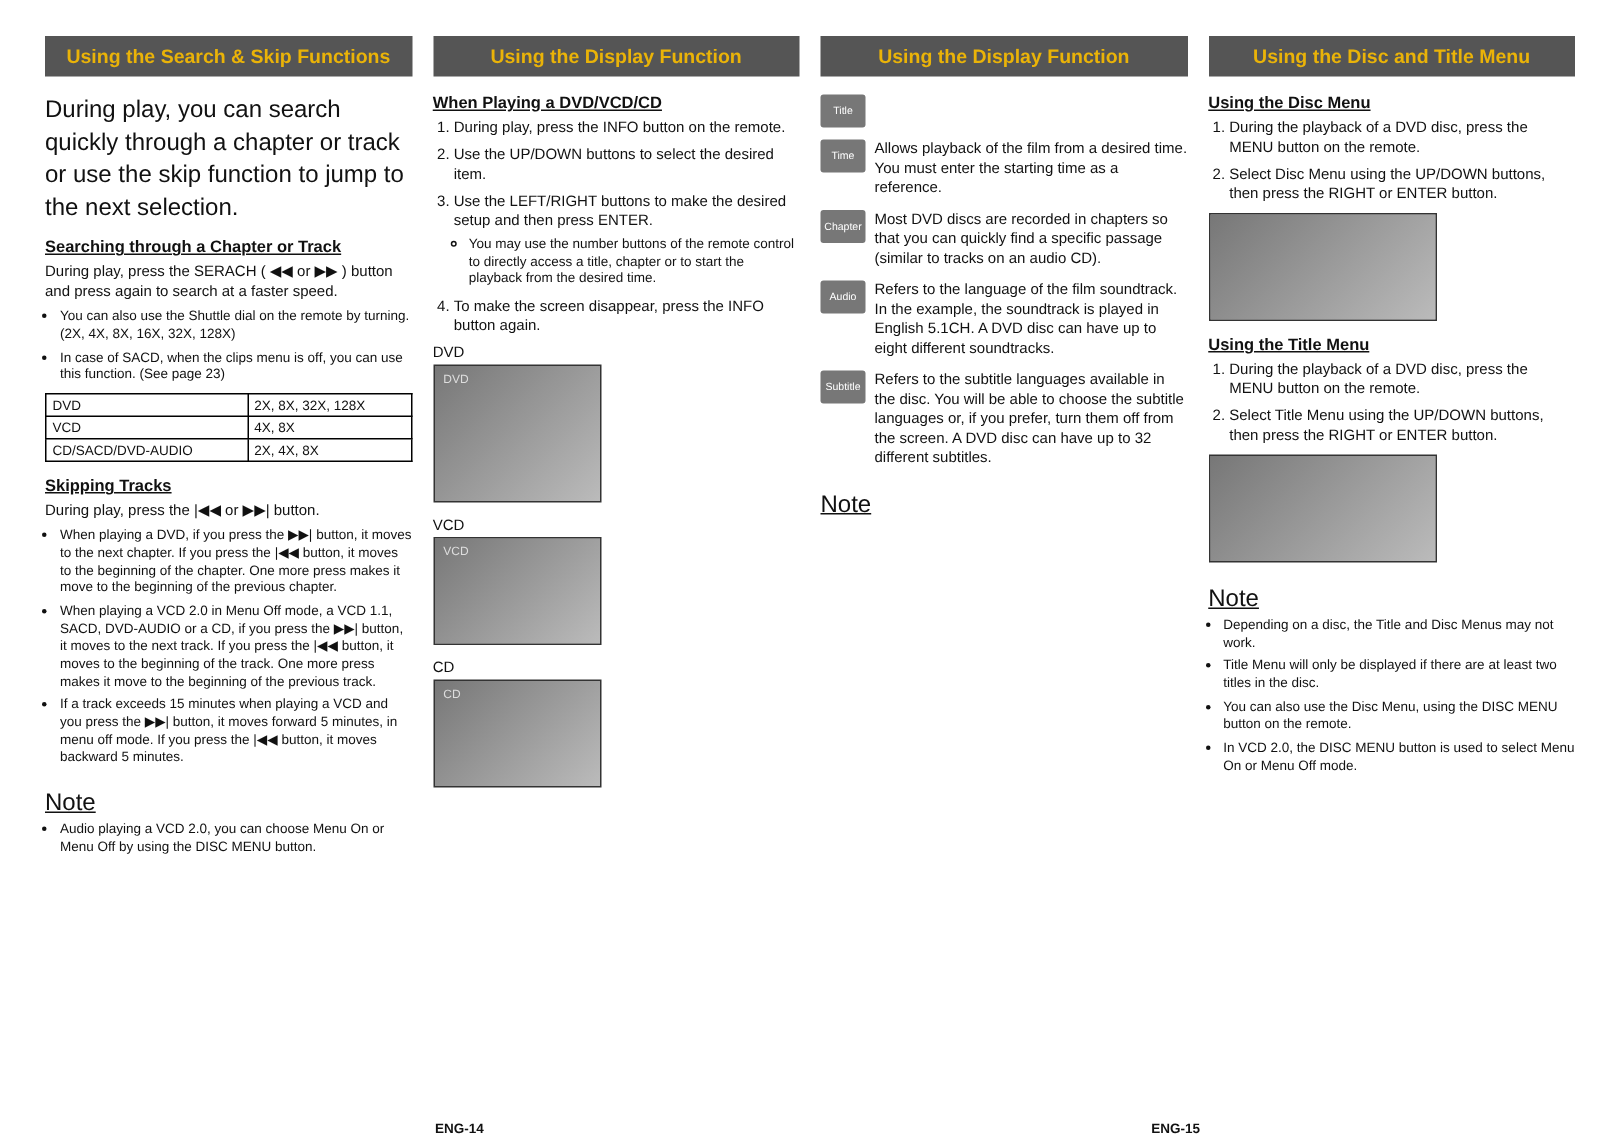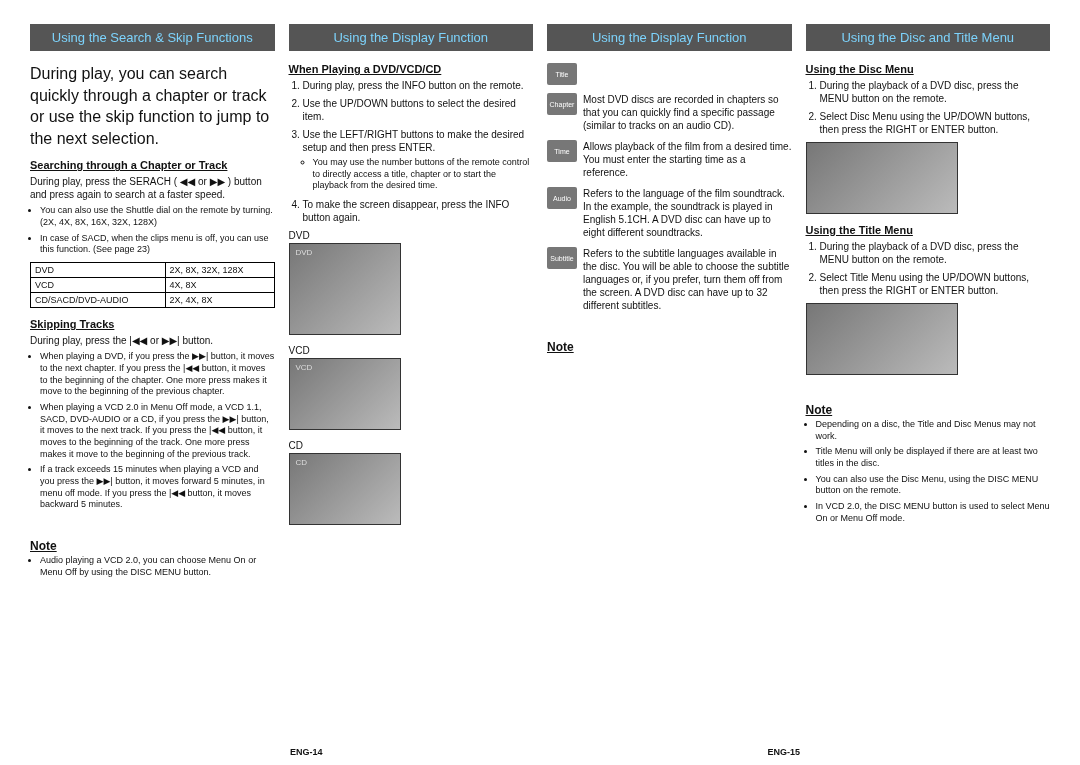--- a/index.html
+++ b/index.html
@@ -1,26 +1,26 @@
 <!DOCTYPE html>
 <html><head>
 <meta charset="utf-8">
 <style>
   html,body{margin:0;padding:0;background:#fff;font-family:Arial,Helvetica,sans-serif;color:#111;}
   .page{width:1080px;height:765px;position:relative;display:flex;gap:14px;padding:24px 30px 0 30px;box-sizing:border-box;}
   .col{flex:1;min-width:0;}
-  .col-header{background:#555;color:#7dd3fc;font-weight:normal;text-align:center;padding:6px 0;font-size:13px;margin-bottom:12px;}
+  .col-header{background:#555;color:#eab308;font-weight:bold;text-align:center;padding:6px 0;font-size:13px;margin-bottom:12px;}
   .intro{font-size:16px;line-height:1.35;margin:6px 0 10px;}
   .subhead{font-size:11px;font-weight:bold;text-decoration:underline;margin:10px 0 4px;}
   .para{font-size:10px;line-height:1.3;margin:2px 0 4px;}
   .bullets{font-size:9px;line-height:1.3;margin:2px 0 6px;padding-left:10px;}
   .bullets li{margin-bottom:4px;}
   .num{font-size:10px;line-height:1.3;margin:2px 0 6px;padding-left:14px;}
   .num li{margin-bottom:5px;}
-  .note-label{font-size:12px;font-weight:bold;text-decoration:underline;margin-top:28px;}
+  .note-label{font-size:16px;font-weight:normal;text-decoration:underline;margin-top:16px;}
   table.speed{border-collapse:collapse;font-size:9px;width:100%;margin:4px 0 10px;}
   table.speed td{border:1px solid #000;padding:2px 4px;}
   .imgph{background:linear-gradient(135deg,#777,#bbb);border:1px solid #333;width:110px;height:90px;margin:2px 0 10px;position:relative;}
   .imgph.small{height:70px;}
   .imgph .lab{position:absolute;top:4px;left:6px;color:#ddd;font-size:8px;}
   .iconbox{display:flex;gap:6px;font-size:10px;margin:4px 0 8px;align-items:flex-start;}
   .iconbox .ic{width:30px;height:22px;background:#777;border-radius:2px;flex:0 0 30px;color:#fff;font-size:7px;display:flex;align-items:center;justify-content:center;}
   .iconbox .txt{flex:1;line-height:1.3;}
   .footer{position:absolute;bottom:8px;font-size:9px;font-weight:bold;padding-left:20px;}
   .footer.left{left:270px;}
@@ -95,26 +95,26 @@
         <span class="lab">CD</span>
       </div>
   </div>
 
   <div class="col">
     <div class="col-header">Using the Display Function</div>
     <div class="iconbox">
         <div class="ic">Title</div>
       </div>
     <div class="iconbox">
+        <div class="ic">Time</div>
+        <div class="txt">Allows playback of the film from a desired time. You must enter the starting time as a reference.</div>
+      </div>
+    <div class="iconbox">
         <div class="ic">Chapter</div>
         <div class="txt">Most DVD discs are recorded in chapters so that you can quickly find a specific passage (similar to tracks on an audio CD).</div>
-      </div>
-    <div class="iconbox">
-        <div class="ic">Time</div>
-        <div class="txt">Allows playback of the film from a desired time. You must enter the starting time as a reference.</div>
       </div>
     <div class="iconbox">
         <div class="ic">Audio</div>
         <div class="txt">Refers to the language of the film soundtrack. In the example, the soundtrack is played in English 5.1CH. A DVD disc can have up to eight different soundtracks.</div>
       </div>
     <div class="iconbox">
         <div class="ic">Subtitle</div>
         <div class="txt">Refers to the subtitle languages available in the disc.
 You will be able to choose the subtitle languages or, if you prefer, turn them off from the screen.
 A DVD disc can have up to 32 different subtitles.</div>

